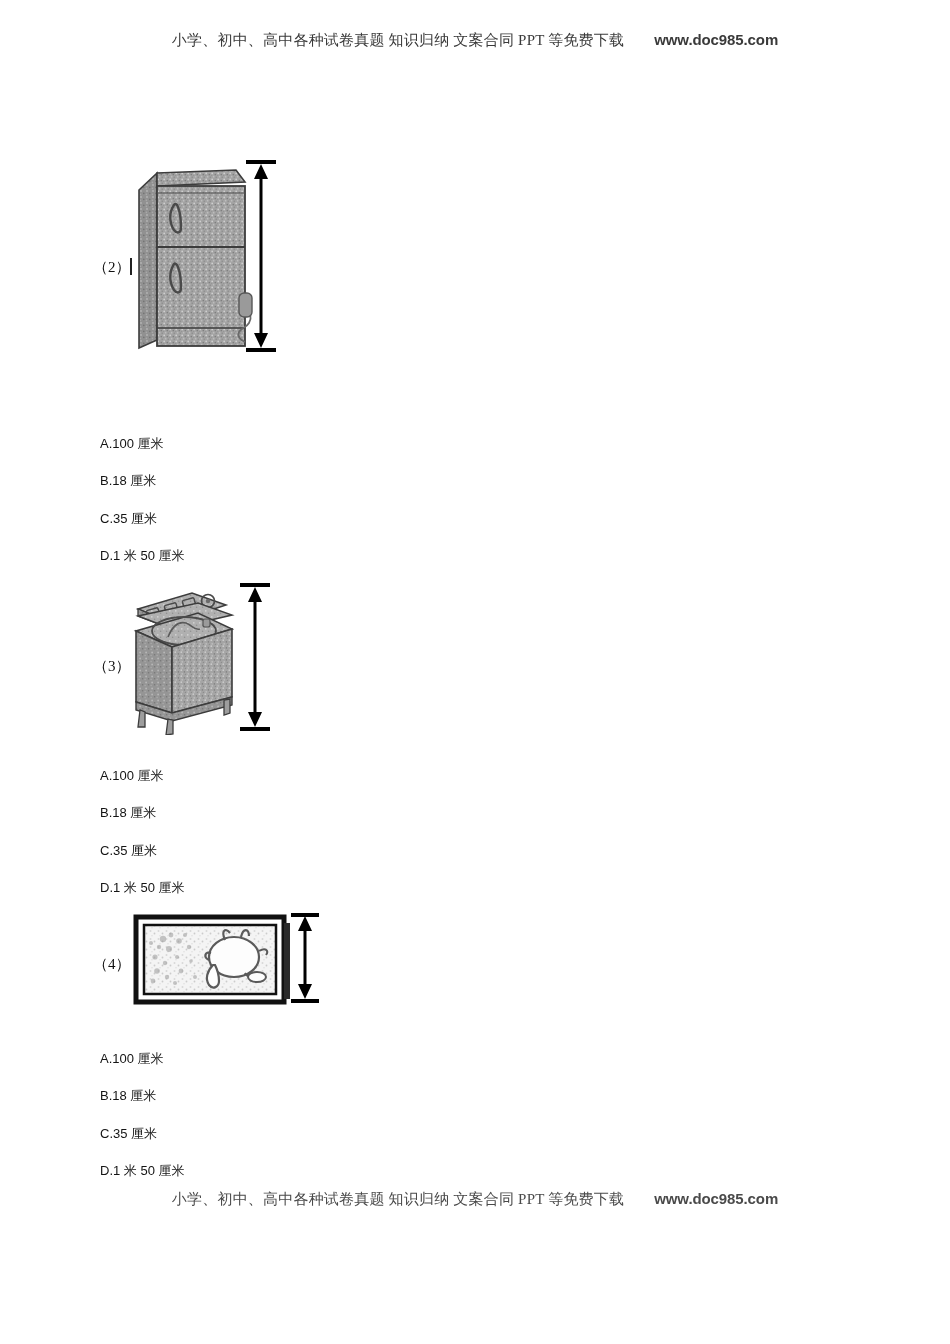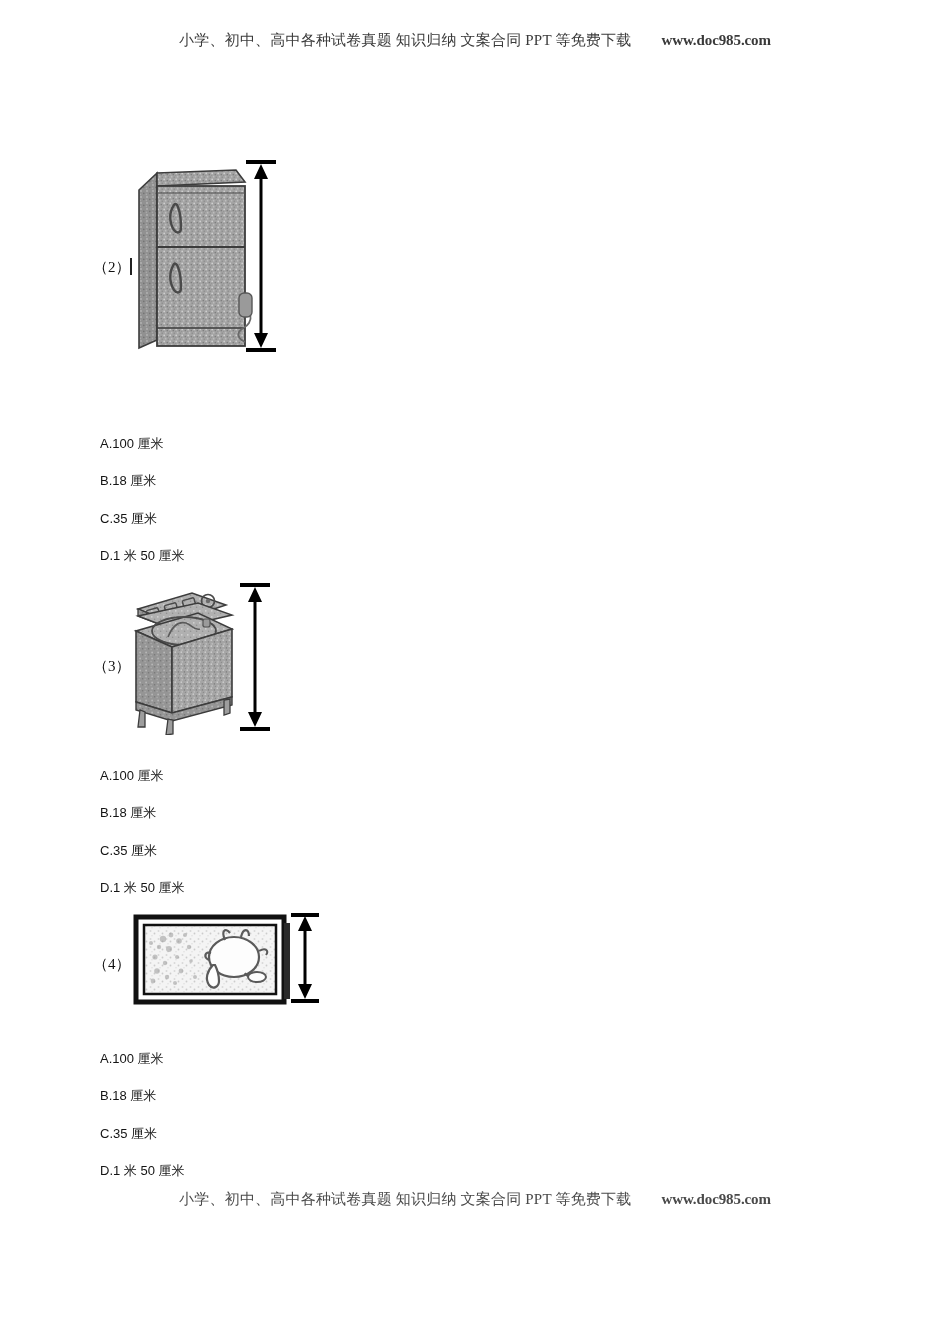--- a/index.html
+++ b/index.html
@@ -25,21 +25,21 @@
     white-space: nowrap;
     color: #3a3a3a;
     font-size: 15px;
     letter-spacing: 0.2px;
   }
   .wm-line .wm-cn {
     font-family: "Liberation Serif", "DejaVu Serif", serif;
     font-size: 15px;
   }
   .wm-line .wm-url {
-    font-family: Liberation Serif, serif;
+    font-family: Liberation Sans, sans-serif;
     font-size: 15px;
     font-weight: 600;
     margin-left: 30px;
     letter-spacing: -0.1px;
   }
   #header-watermark { top: 31px; }
   #footer-watermark { top: 1190px; }
   #footer-watermark .wm-cn,
   #footer-watermark .wm-url { color: #4a4a4a; }
 

